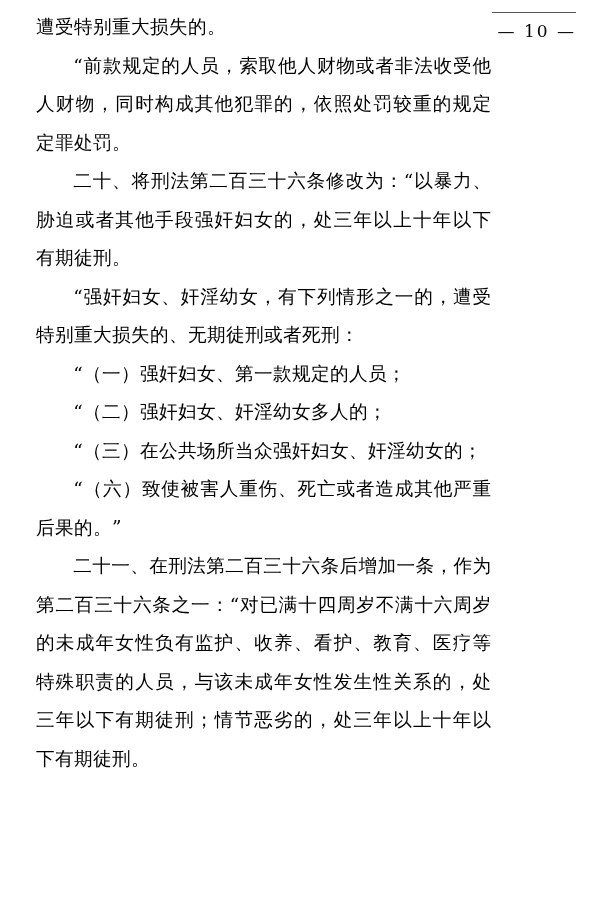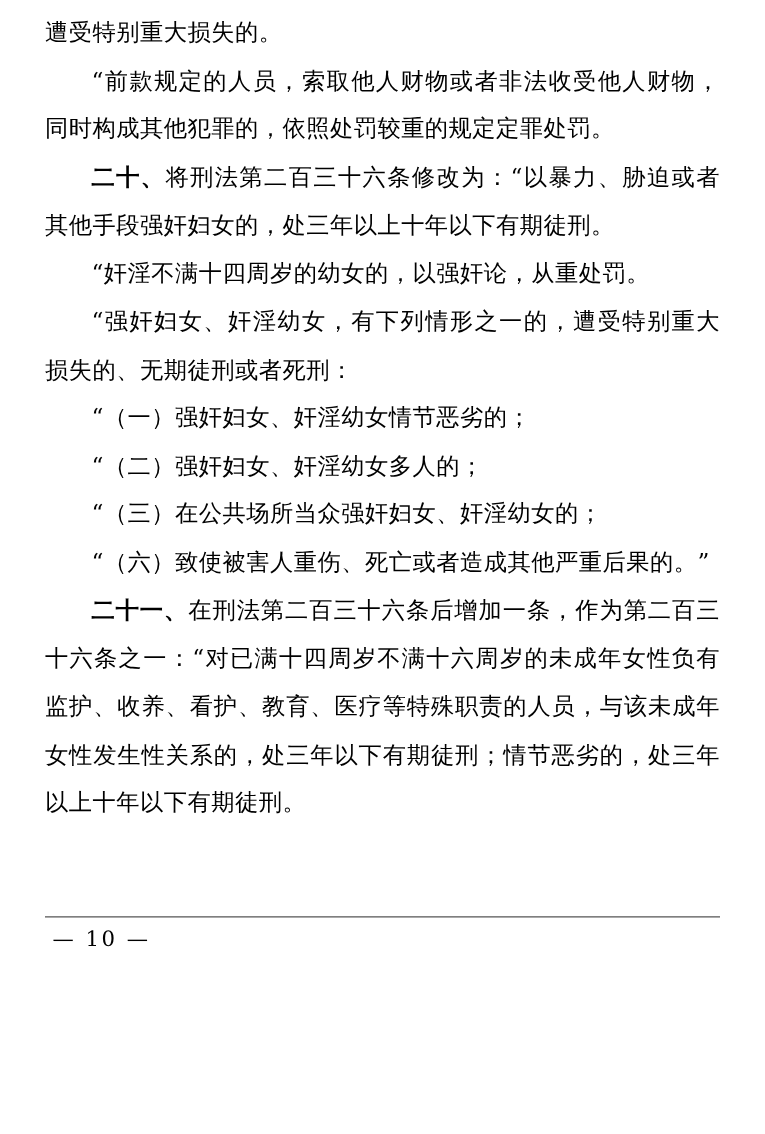--- a/index.html
+++ b/index.html
@@ -14,42 +14,42 @@
     color: #000000;
     position: relative;
     overflow: hidden;
   }
   .page {
     box-sizing: border-box;
     width: 612px;
     height: 782px;
     padding: 8px 36px 0 36px;
     display: flex;
-    flex-direction: column;
+    flex-direction: row;
   }
   .body-text {
     flex: 1 1 auto;
   }
   .para {
     font-size: 18.6px;
     line-height: 38.5px;
     text-align: justify;
     text-justify: inter-ideograph;
     letter-spacing: 0.4px;
     margin: 0;
     text-indent: 2em;
   }
   .para.noindent {
     text-indent: 0;
   }
   .para.bold-lead {
     
   }
   .lead {
-    font-weight: bold;
+    font-weight: normal;
   }
   .footer {
     flex: 0 0 auto;
     padding-bottom: 20px;
   }
   .footer-rule {
     border: 0;
     border-top: 1px solid #555;
     margin: 4px 0 8px 0;
     width: 100%;
@@ -75,30 +75,27 @@
 
     <p class="para">
       <span>“前款规定的人员，索取他人财物或者非法收受他人财物，同时构成其他犯罪的，依照处罚较重的规定定罪处罚。</span>
     </p>
 
 
     <p class="para bold-lead">
       <span class="lead">二十、</span><span>将刑法第二百三十六条修改为：“以暴力、胁迫或者其他手段强奸妇女的，处三年以上十年以下有期徒刑。</span>
     </p>
 
-    <p class="para">
-      <span>“奸淫不满十四周岁的幼女的，以强奸论，从重处罚。</span>
-    </p>
 
     <p class="para">
       <span>“强奸妇女、奸淫幼女，有下列情形之一的，遭受特别重大损失的、无期徒刑或者死刑：</span>
     </p>
 
     <p class="para">
-      <span>“（一）强奸妇女、奸淫幼女情节恶劣的；</span>
+      <span>“（一）强奸妇女、第一款规定的人员；</span>
     </p>
 
     <p class="para">
       <span>“（二）强奸妇女、奸淫幼女多人的；</span>
     </p>
 
     <p class="para">
       <span>“（三）在公共场所当众强奸妇女、奸淫幼女的；</span>
     </p>
 

